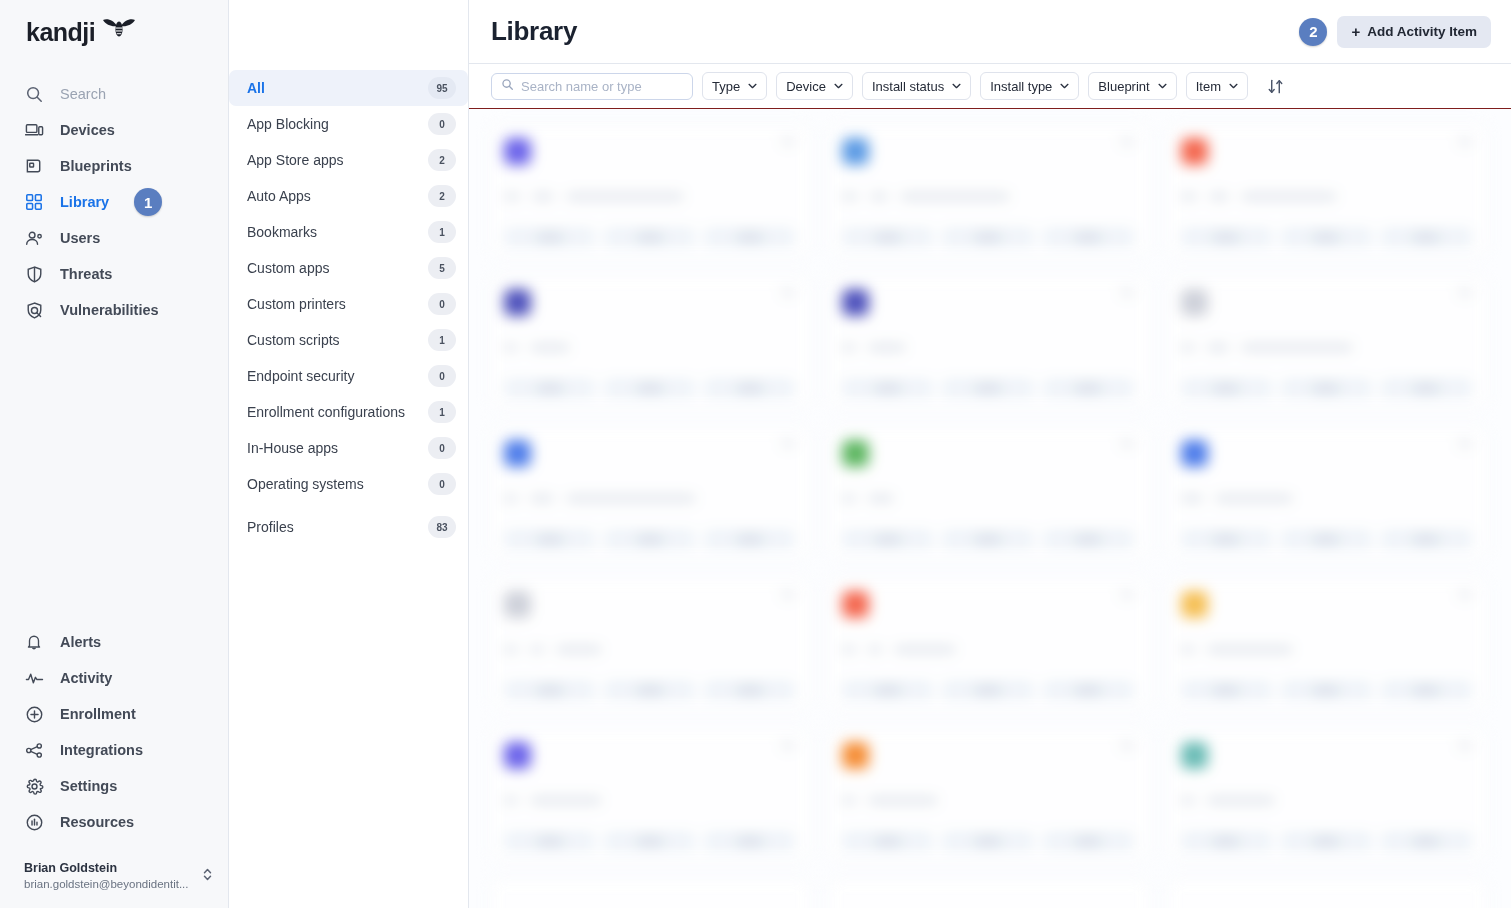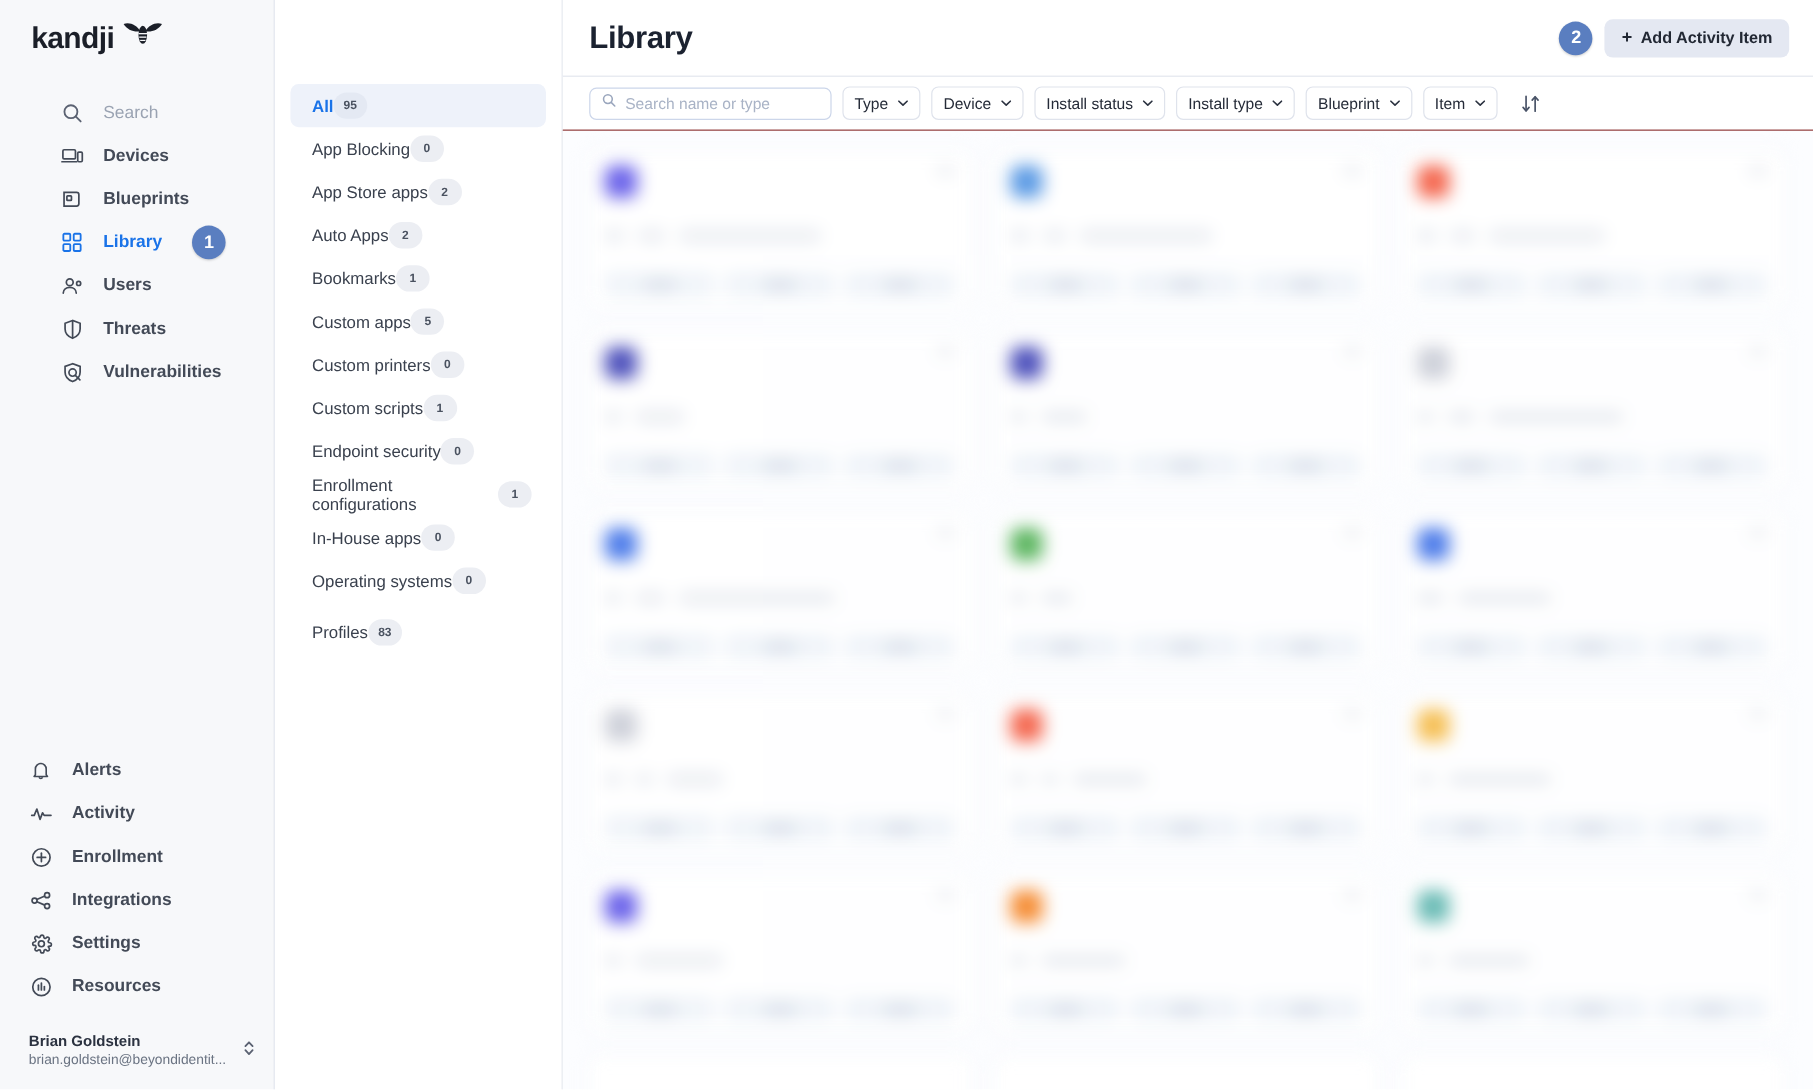--- a/index.html
+++ b/index.html
@@ -17,21 +17,21 @@
     width: 229px; height: 908px;
     background: #f7f8fa;
     border-right: 1px solid #e3e7ee;
     position: relative;
     flex: 0 0 229px;
   }
   .brand { padding: 18px 0 0 26px; height: 62px; display:flex; align-items:flex-start; }
   .brand-word { font-size: 25px; font-weight: 700; color: #1b1f28; letter-spacing: -0.5px; font-family:"Liberation Sans",sans-serif;}
   .bee { margin-left: 7px; display:flex; align-items:center; }
 
-  .nav-group { margin-top: 14px; padding-left: 26px; }
+  .nav-group { margin-top: 14px; }
   .nav-item {
     display: flex; align-items: center;
     height: 36px; padding-left: 24px; gap: 16px;
     color: #434a57; font-size: 14.5px; font-weight: 600;
     cursor: pointer; position: relative;
   }
   .nav-item .ico { width: 20px; height: 20px; display:flex; align-items:center; justify-content:center; flex:0 0 20px;}
   .nav-item.search-row { color:#9aa3b2; font-weight: 500; }
   .nav-item.active { color: #1a73e8; }
   .nav-item.active .ico svg { stroke: #1a73e8; }
@@ -55,22 +55,22 @@
   .profile-mail { font-size: 11.5px; color: #6a7382; line-height: 16px; }
 
   
   .cats {
     width: 240px; flex: 0 0 240px;
     border-right: 1px solid #e3e7ee;
     background: #fff;
     padding-top: 70px;
   }
   .cat {
-    margin: 0 13px; height: 36px; border-radius: 7px;
-    display:flex; align-items:center; 
+    margin: 0 0; height: 36px; border-radius: 7px;
+    display:flex; align-items:center; justify-content: space-between;
     padding: 0 12px 0 18px; cursor: pointer;
     font-size: 14px; color: #3a414e;
   }
   .cat.selected { background: #eef2fa; }
   .cat.selected .cat-label { color: #1a73e8; font-weight: 700; }
   .cat-label { font-size: 14px; }
   .cat-count {
     min-width: 28px; height: 22px; border-radius: 11px;
     background: #eceef3; color: #4a5260;
     font-size: 10px; font-weight: 700;

